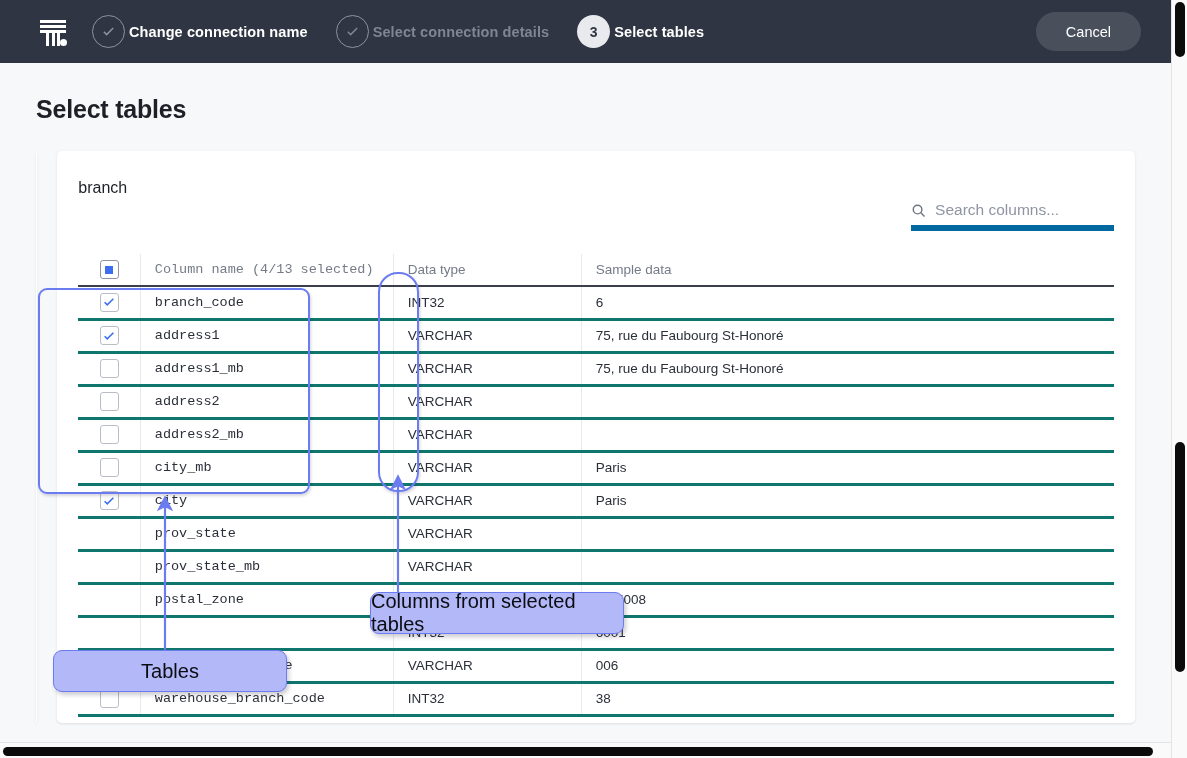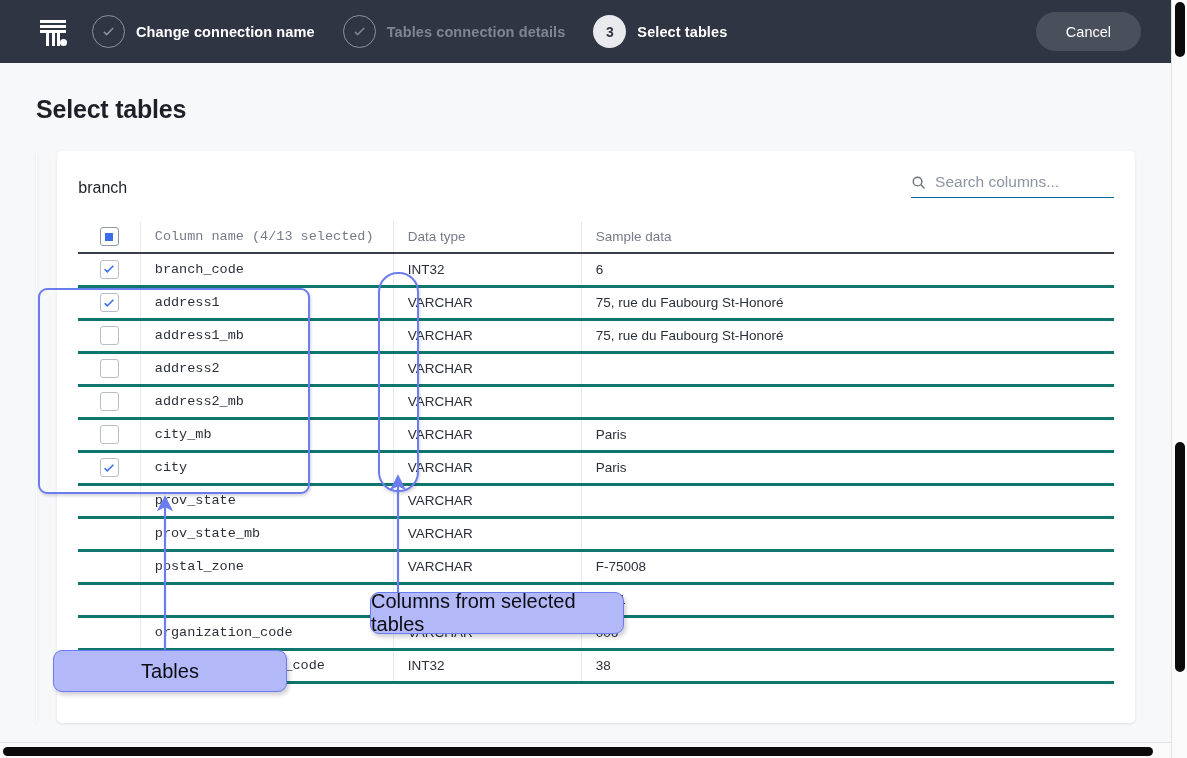--- a/index.html
+++ b/index.html
@@ -40,21 +40,21 @@
   .logo .b3 { top: 15px; }
   .logo .v { position:absolute; background:#fff; width:3px; height:14px; top:17px; }
   .logo .v1 { left: 10px; }
   .logo .v2 { left: 15.5px; }
   .logo .v3 { left: 21px; }
   .logo .dot { position:absolute; width:7px; height:7px; border-radius:50%; background:#fff; left:24px; top:24px; }
 
   .step {
     display: flex;
     align-items: center;
-    gap: 11px;
+    gap: 4px;
     margin-right: 28px;
     flex: 0 0 auto;
     cursor: pointer;
   }
   .step-circle {
     width: 33px; height: 33px;
     border-radius: 50%;
     display: flex; align-items: center; justify-content: center;
     flex: 0 0 auto;
   }
@@ -151,21 +151,21 @@
     border-radius: 5px;
     box-shadow: 0 1px 3px rgba(20,25,40,.11);
     height: 572px;
     padding: 22px 21px 0 21px;
     position: relative;
     overflow: hidden;
   }
   .rp-head { display: flex; align-items: flex-start; justify-content: space-between; gap: 24px; }
   .rp-title { font-size: 16px; color: #1d2026; padding-top: 6px; }
   .col-search { width: 203px; }
-  .col-search .search-line { border-bottom: 1px solid #0369a1; padding-bottom: 6px; }
+  .col-search .search-line { border-bottom: 6px solid #0369a1; padding-bottom: 6px; margin-top: 28px; }
   .col-search input { font-size: 15.5px; }
 
   table.cols { width: 100%; border-collapse: collapse; margin-top: 23px; table-layout: fixed; }
   table.cols th, table.cols td {
     text-align: left;
     font-weight: normal;
     border-right: 1px solid #e7e9ef;
     border-bottom: 3px solid #0f766e;
     padding: 0 14px;
     height: 33px;
@@ -256,21 +256,21 @@
       </div>
       <span class="step-label">Change connection name</span>
     </div>
 
     <div class="step">
       <div class="step-circle done">
         <svg viewBox="0 0 16 16" fill="none" stroke="#7e8696" stroke-width="1.6">
             <path d="M3 8.3l3 3 7-7"></path>
           </svg>
       </div>
-      <span class="step-label muted">Tables connection details</span>
+      <span class="step-label muted">Select connection details</span>
     </div>
 
     <div class="step">
       <div class="step-circle current">3</div>
       <span class="step-label">Select tables</span>
     </div>
 
     <div class="topbar-spacer"></div>
 
     <button class="btn btn-cancel">Cancel</button>

